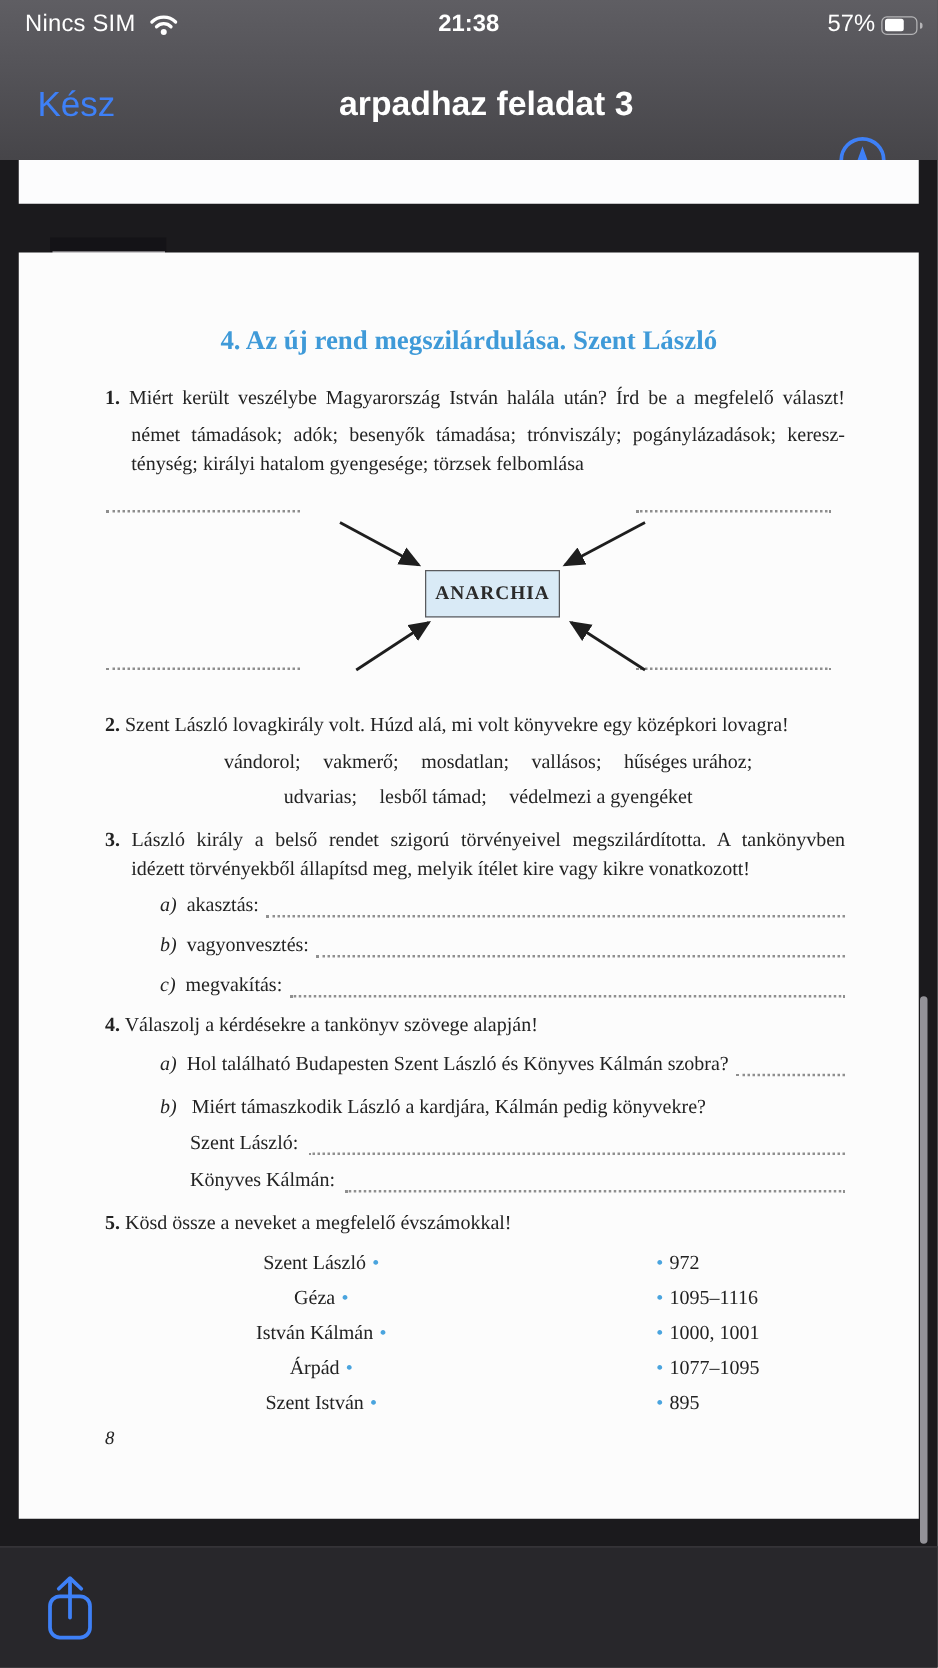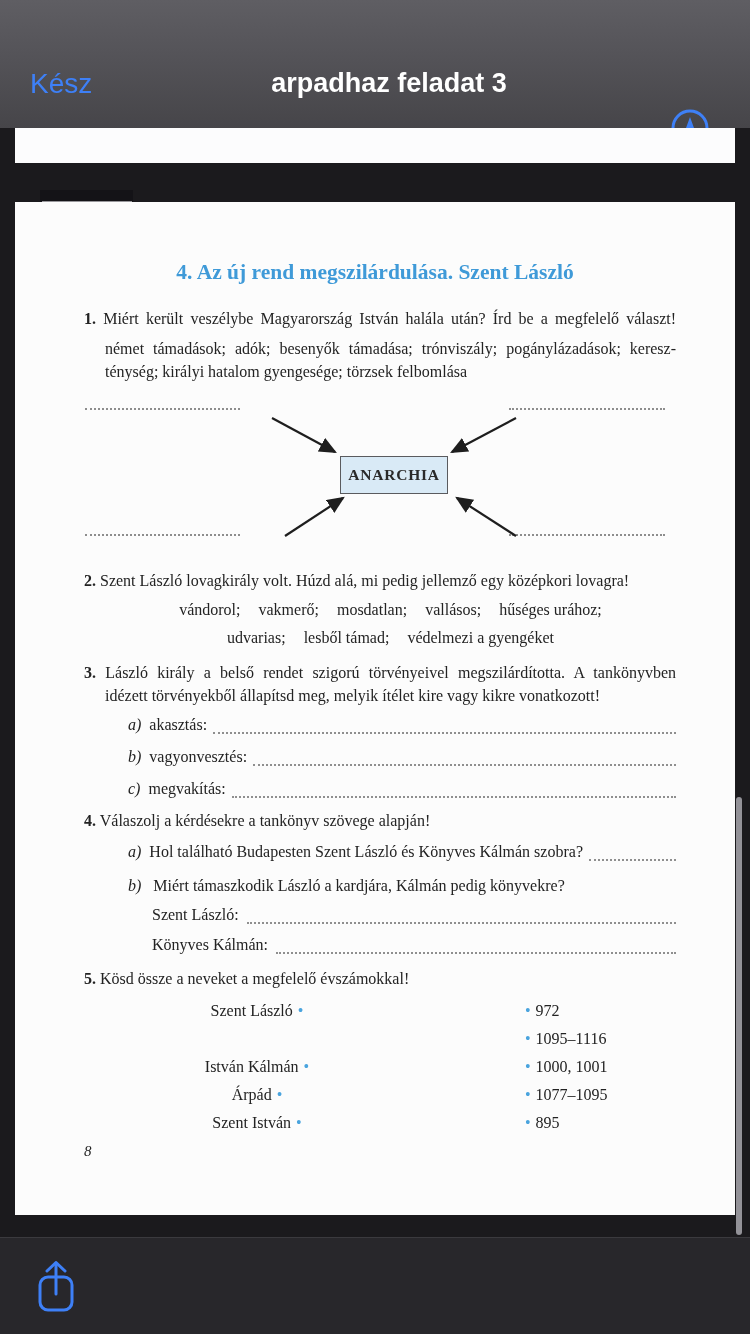--- a/index.html
+++ b/index.html
@@ -78,20 +78,39 @@
   #scroll-thumb { position:absolute; left:736px; top:797px; width:6px; height:438px;
                   background:#939298; border-radius:3px; }
   #toolbar { position:absolute; top:1237px; left:0; width:750px; height:97px;
              background:#28272b; border-top:1px solid #3b3a3e; }
   #share-btn { position:absolute; left:34px; top:20px; width:44px; height:58px; cursor:pointer; }
 </style>
 </head>
 <body>
 
 <div id="chrome">
+  <div id="statusbar">
+    <span id="carrier">Nincs SIM</span>
+    <span id="wifi">
+      <svg width="24" height="18" viewBox="0 0 24 18">
+        <path d="M2.5 6.6 a13.5,13.5 0 0 1 19,0" fill="none" stroke="#fff" stroke-width="2.6" stroke-linecap="round"></path>
+        <path d="M6.2 10.4 a8.2,8.2 0 0 1 11.6,0" fill="none" stroke="#fff" stroke-width="2.6" stroke-linecap="round"></path>
+        <circle cx="12" cy="14.6" r="2.4" fill="#fff"></circle>
+      </svg>
+    </span>
+    <span id="clock">21:38</span>
+    <span id="batt-wrap">
+      <span>57%</span>
+      <span id="battery">
+        <span class="shell"></span>
+          <span class="fill"></span>
+          <span class="cap"></span>
+      </span>
+    </span>
+  </div>
 
   <div id="navbar">
     <span id="done-btn">Kész</span>
     <span id="nav-title">arpadhaz feladat 3</span>
     <span id="markup-btn">
       <svg width="44" height="44" viewBox="0 0 44 44">
         <circle cx="22" cy="22" r="17" fill="none" stroke="#3e80f7" stroke-width="3"></circle>
         <path d="M22 11 L28 27.5 Q22 24 16 27.5 Z" fill="#3e80f7"></path>
         <line x1="16.2" y1="27" x2="16.2" y2="30.5" stroke="#3e80f7" stroke-width="2.4" stroke-linecap="round"></line>
         <line x1="27.8" y1="27" x2="27.8" y2="30.5" stroke="#3e80f7" stroke-width="2.4" stroke-linecap="round"></line>
@@ -129,21 +148,21 @@
     <line x1="17" y1="6" x2="80" y2="40" marker-end="url(#ah)"></line>
     <line x1="261" y1="6" x2="197" y2="40" marker-end="url(#ah)"></line>
     <line x1="30" y1="124" x2="88" y2="86" marker-end="url(#ah)"></line>
     <line x1="261" y1="124" x2="202" y2="86" marker-end="url(#ah)"></line>
   </svg>
 
   <div id="anarchy-box" class="abs">ANARCHIA</div>
 
   <div class="abs ln lead" style="top:368px">
     <span class="num">2.</span>
-    <span>Szent László lovagkirály volt. Húzd alá, mi pedig jellemző egy középkori lovagra!</span>
+    <span>Szent László lovagkirály volt. Húzd alá, mi volt könyvekre egy középkori lovagra!</span>
   </div>
   <div class="abs ln centered gapline" style="top:397px">
     <span>vándorol;</span><span>vakmerő;</span><span>mosdatlan;</span><span>vallásos;</span><span>hűséges urához;</span>
   </div>
   <div class="abs ln centered gapline" style="top:425px">
     <span>udvarias;</span><span>lesből támad;</span><span>védelmezi a gyengéket</span>
   </div>
 
   <div class="abs ln lead just" style="top:460px">
     <span class="num">3.</span>
@@ -192,20 +211,21 @@
   <div class="abs ln lead" style="top:766px">
     <span class="num">5.</span>
     <span>Kösd össze a neveket a megfelelő évszámokkal!</span>
   </div>
 
   <div class="abs match-row" style="top:800px">
     <span class="nm"><span>Szent László</span><span class="dot">•</span></span>
     <span class="yr"><span class="dot">•</span><span>972</span></span>
   </div>
   <div class="abs match-row" style="top:828px">
+    <span class="nm"><span>Géza</span><span class="dot">•</span></span>
     <span class="yr"><span class="dot">•</span><span>1095–1116</span></span>
   </div>
   <div class="abs match-row" style="top:856px">
     <span class="nm"><span>István Kálmán</span><span class="dot">•</span></span>
     <span class="yr"><span class="dot">•</span><span>1000, 1001</span></span>
   </div>
   <div class="abs match-row" style="top:884px">
     <span class="nm"><span>Árpád</span><span class="dot">•</span></span>
     <span class="yr"><span class="dot">•</span><span>1077–1095</span></span>
   </div>

